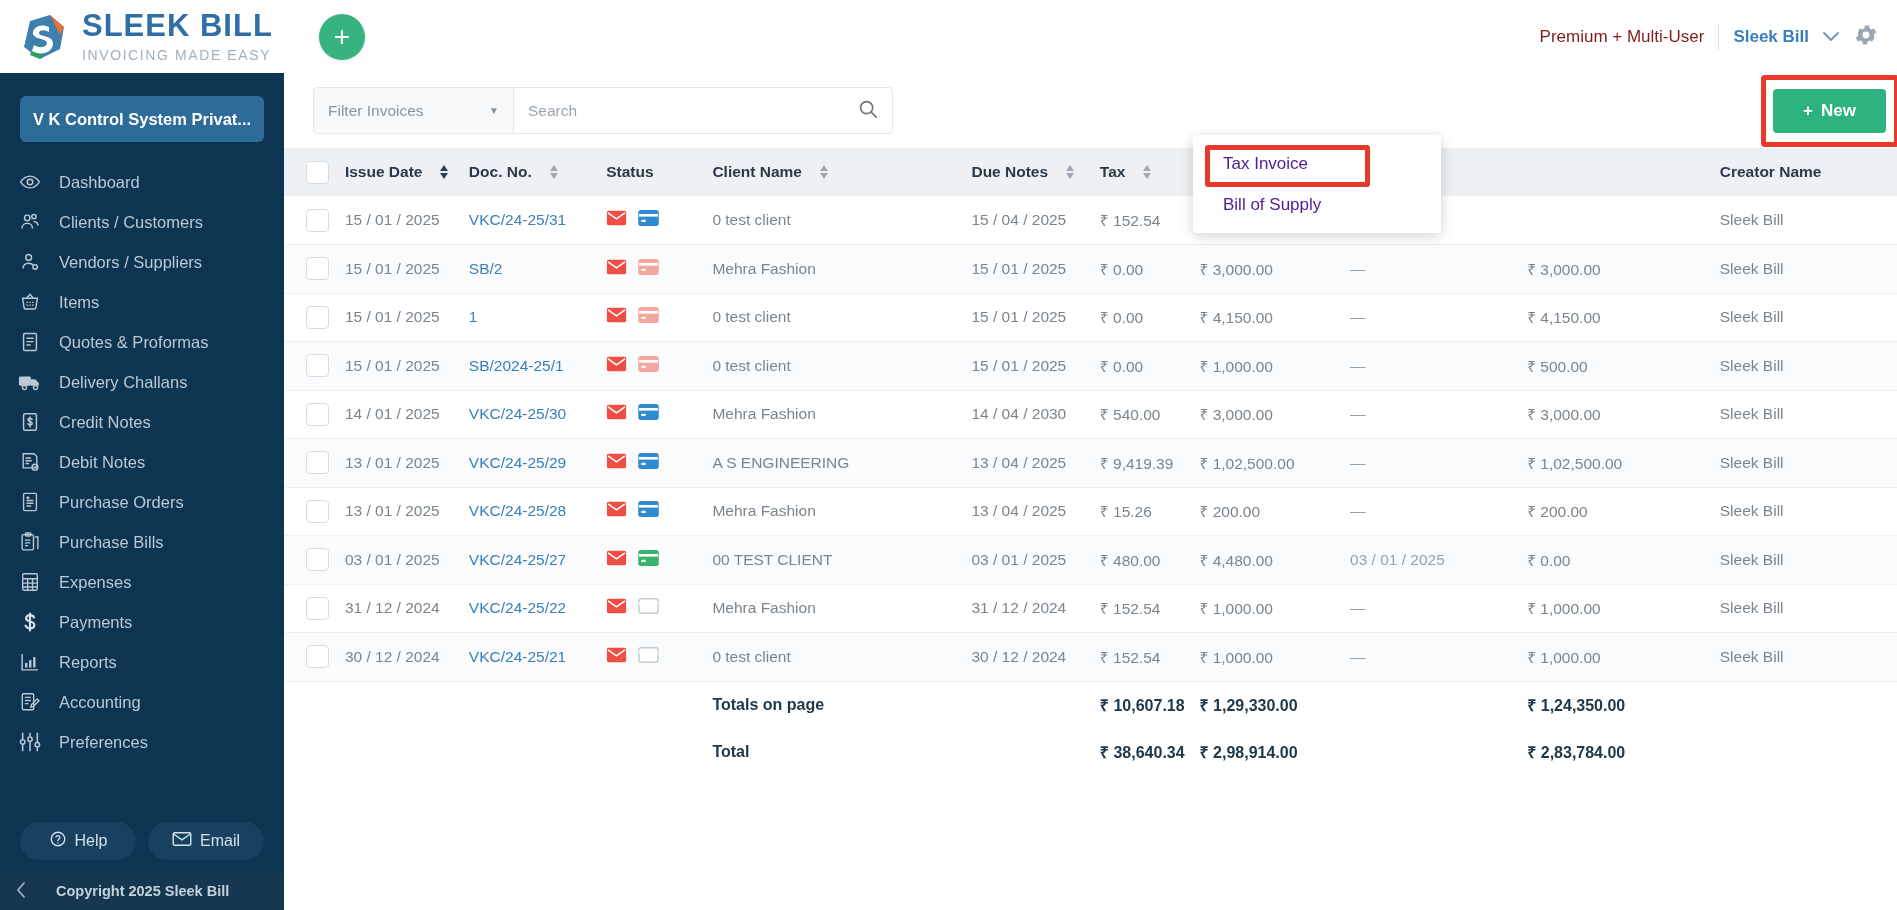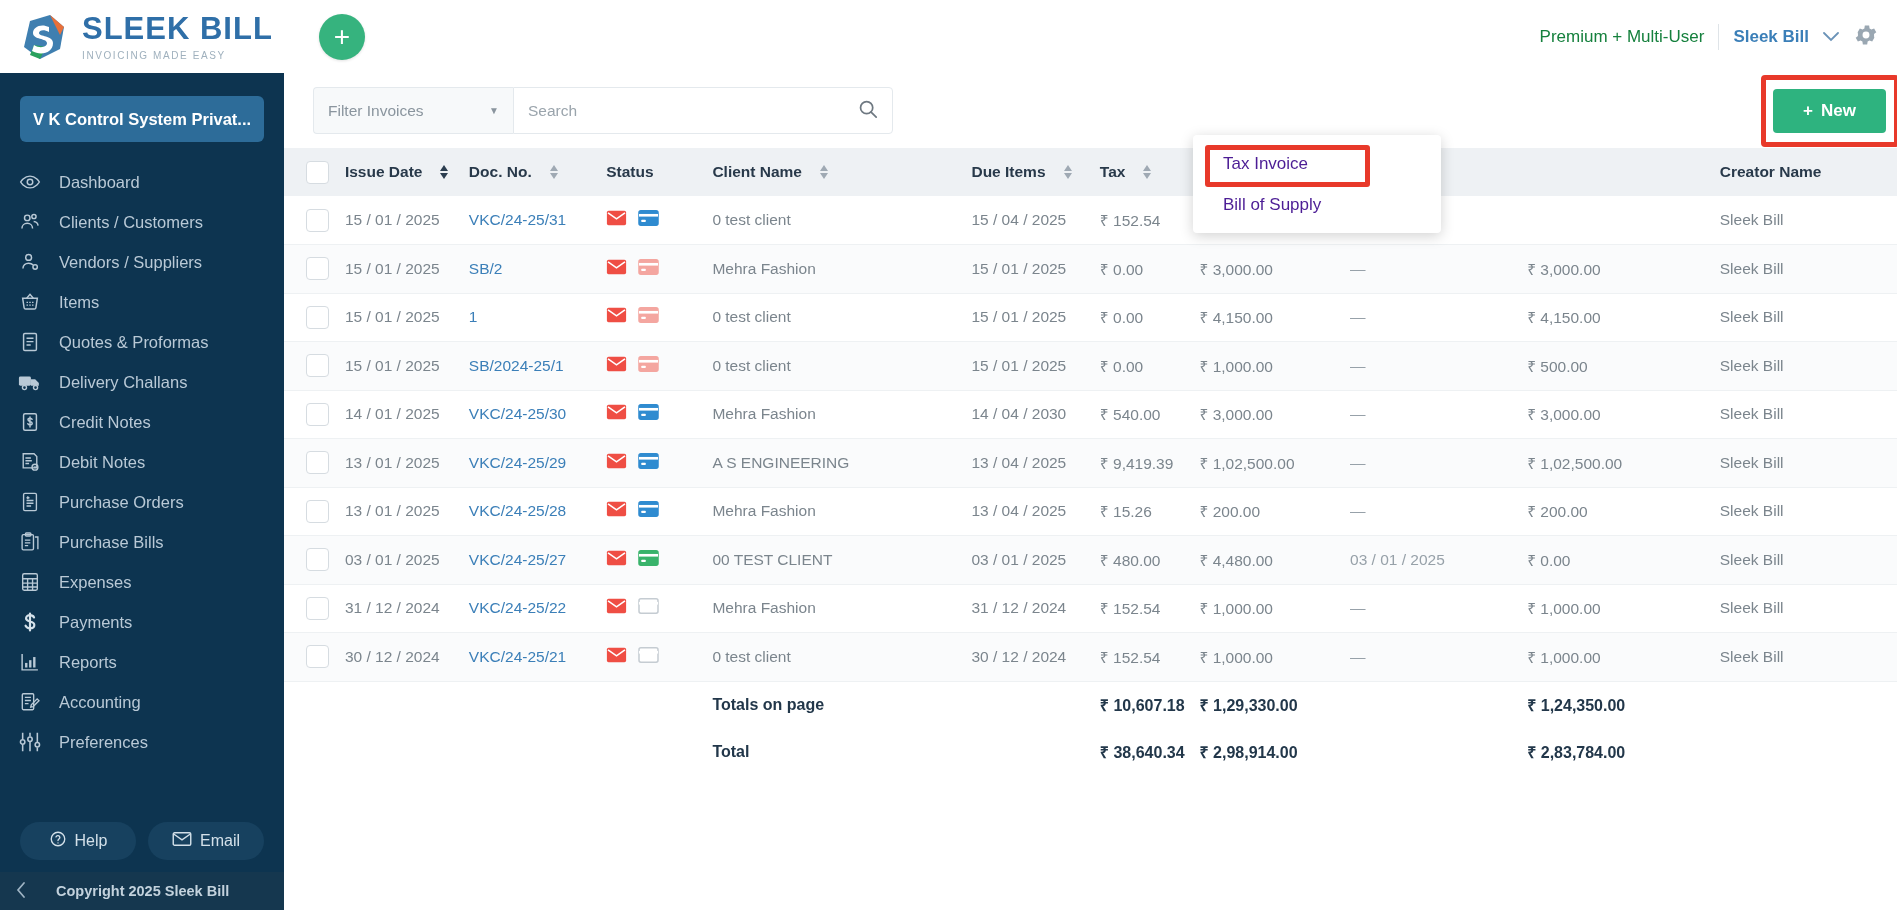--- a/index.html
+++ b/index.html
@@ -14,33 +14,33 @@
   
   .topbar {
     position: absolute; top: 0; left: 0; width: 1897px; height: 73px;
     background: #ffffff; display: flex; align-items: center;
     z-index: 40;
   }
   .logo-wrap { display: flex; align-items: center; margin-left: 16px; }
   .logo-mark { width: 56px; height: 56px; }
   .logo-text { margin-left: 10px; display: flex; flex-direction: column; justify-content: center; }
   .logo-title { font-size: 31px; font-weight: 700; color: #2f6fa8; letter-spacing: 1px; line-height: 1; }
-  .logo-sub { font-size: 10px; color: #9fb0bd; letter-spacing: 1.6px; margin-top: 6px; }
+  .logo-sub { font-size: 14px; color: #9fb0bd; letter-spacing: 1.6px; margin-top: 6px; }
   .plus-btn {
     width: 46px; height: 46px; border-radius: 50%;
     background: #36b37e; margin-left: 46px;
     display: flex; align-items: center; justify-content: center;
     color: #fff; font-size: 28px; font-weight: 300; cursor: pointer;
     box-shadow: 0 1px 3px rgba(0,0,0,.12);
   }
   .topbar-right {
     margin-left: auto; margin-right: 18px;
     display: flex; align-items: center; gap: 14px;
   }
-  .plan-label { font-size: 17px; color: #15803d; }
+  .plan-label { font-size: 17px; color: #7f1d1d; }
   .vdiv { width: 1px; height: 26px; background: #dfe4e8; }
   .acct-name { font-size: 17px; font-weight: 700; color: #3b7fb8; cursor: pointer; }
   .chev-dn { color: #6b93b8; font-size: 15px; cursor: pointer; }
   .gear { cursor: pointer; }
 
   
   .sidebar {
     position: absolute; top: 73px; left: 0; width: 284px; height: 837px;
     background: #0d3450; color: #cfdbe4; z-index: 30;
     display: flex; flex-direction: column;
@@ -462,21 +462,21 @@
                 <span class="th-inner">
                   <span>Client Name</span>
                   <span class="sort">
                     <i class="up"></i>
                     <i class="dn"></i>
                   </span>
                 </span>
               </th>
               <th>
                 <span class="th-inner">
-                  <span>Due Items</span>
+                  <span>Due Notes</span>
                   <span class="sort">
                     <i class="up"></i>
                     <i class="dn"></i>
                   </span>
                 </span>
               </th>
               <th>
                 <span class="th-inner">
                   <span>Tax</span>
                   <span class="sort">

